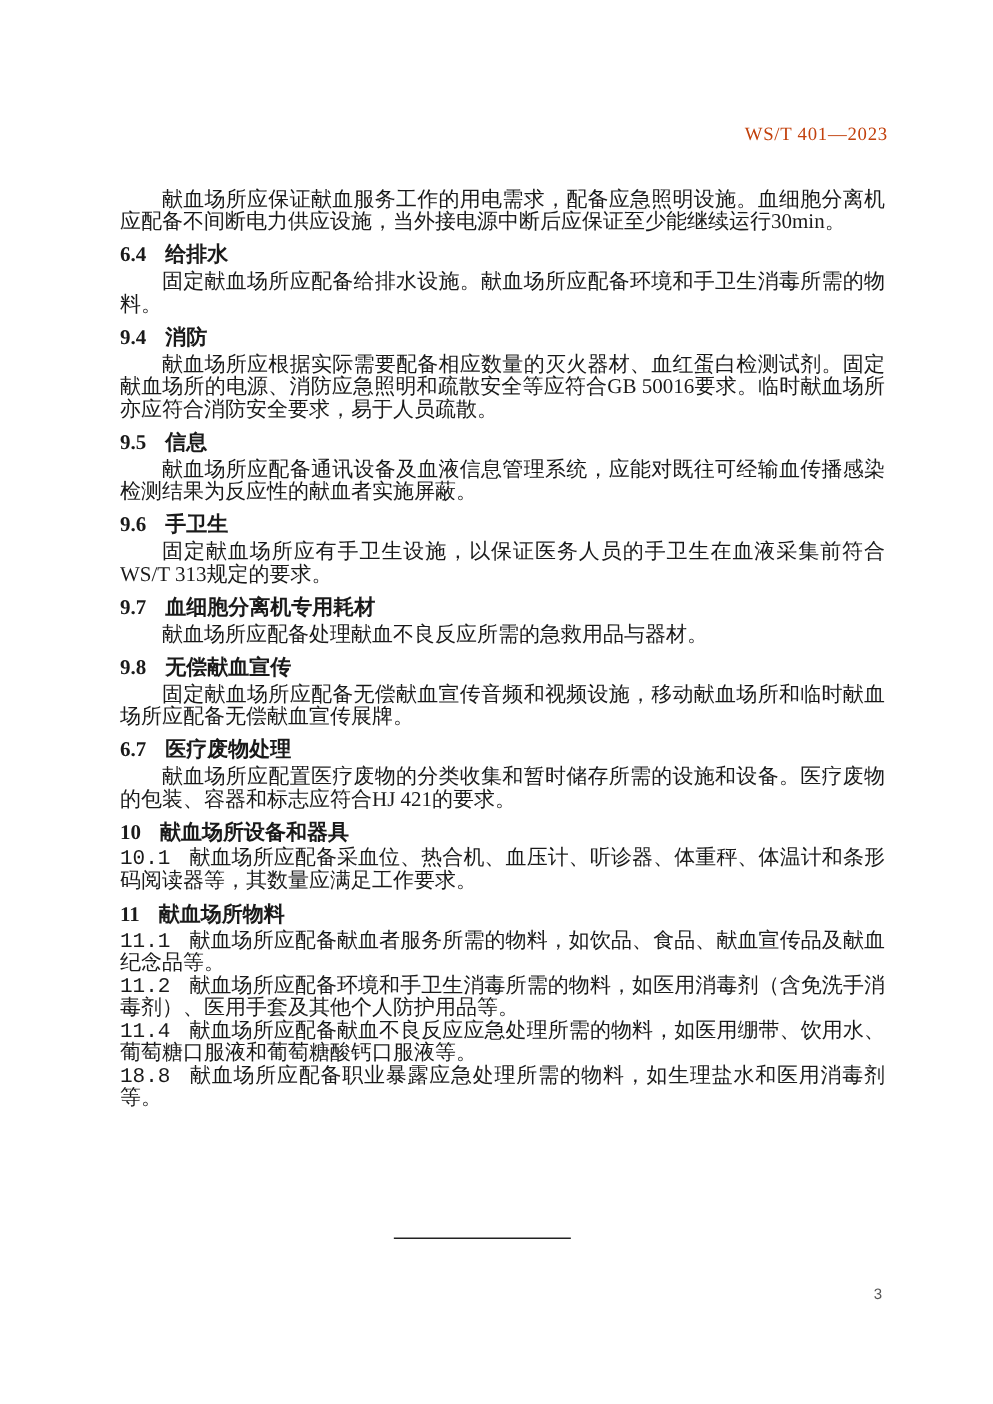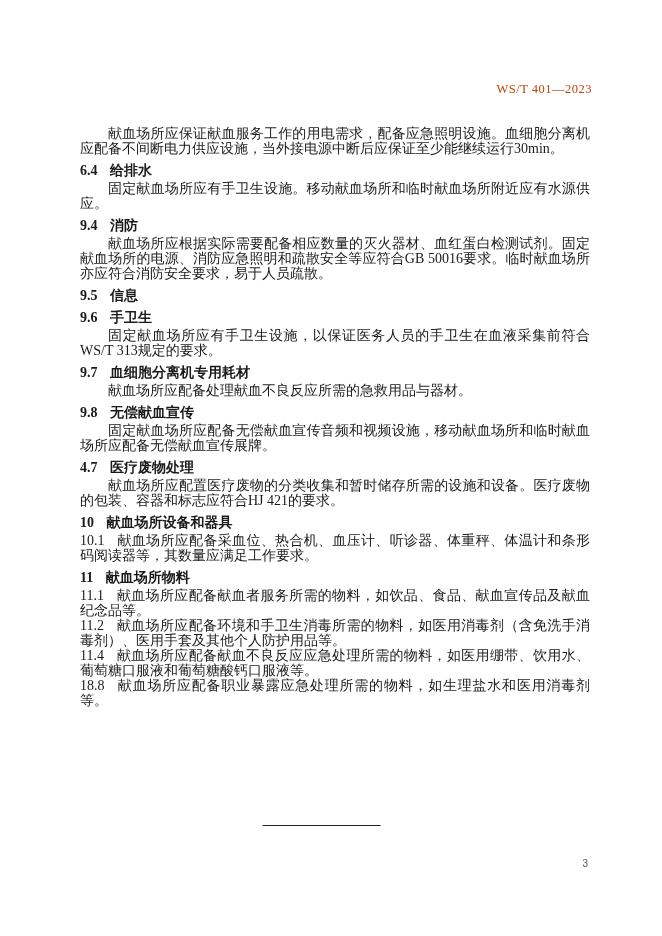--- a/index.html
+++ b/index.html
@@ -34,20 +34,21 @@
     line-height: 15px;
     text-align: justify;
   }
   .para {
     margin: 0;
     text-indent: 2em;
   }
   .item {
     margin: 0;
     text-indent: 0;
+    font-family: Liberation Mono, monospace;
   }
   .item .item-num {
     margin-right: 0.9em;
   }
   .heading {
     margin: 7px 0 3px 0;
     font-weight: bold;
     text-indent: 0;
   }
   .heading .heading-num {
@@ -74,31 +75,32 @@
 </head>
 <body>
 
 <div class="page">
 
   <div class="doc-number">WS/T 401—2023</div>
 
   <div class="body-area" id="body-area">
       <p class="para">献血场所应保证献血服务工作的用电需求，配备应急照明设施。血细胞分离机应配备不间断电力供应设施，当外接电源中断后应保证至少能继续运行30min。</p>
       <p class="heading"><span class="heading-num">6.4</span><span>给排水</span></p>
-      <p class="para">固定献血场所应有手卫生设施。移动献血场所和临时献血场所附近应有水源供应。</p>
+      <p class="para">固定献血场所应配备给排水设施。献血场所应配备环境和手卫生消毒所需的物料。</p>
       <p class="heading"><span class="heading-num">9.4</span><span>消防</span></p>
       <p class="para">献血场所应根据实际需要配备相应数量的灭火器材、血红蛋白检测试剂。固定献血场所的电源、消防应急照明和疏散安全等应符合GB 50016要求。临时献血场所亦应符合消防安全要求，易于人员疏散。</p>
       <p class="heading"><span class="heading-num">9.5</span><span>信息</span></p>
+      <p class="para">献血场所应配备通讯设备及血液信息管理系统，应能对既往可经输血传播感染检测结果为反应性的献血者实施屏蔽。</p>
       <p class="heading"><span class="heading-num">9.6</span><span>手卫生</span></p>
       <p class="para">固定献血场所应有手卫生设施，以保证医务人员的手卫生在血液采集前符合WS/T 313规定的要求。</p>
       <p class="heading"><span class="heading-num">9.7</span><span>血细胞分离机专用耗材</span></p>
       <p class="para">献血场所应配备处理献血不良反应所需的急救用品与器材。</p>
       <p class="heading"><span class="heading-num">9.8</span><span>无偿献血宣传</span></p>
       <p class="para">固定献血场所应配备无偿献血宣传音频和视频设施，移动献血场所和临时献血场所应配备无偿献血宣传展牌。</p>
-      <p class="heading"><span class="heading-num">4.7</span><span>医疗废物处理</span></p>
+      <p class="heading"><span class="heading-num">6.7</span><span>医疗废物处理</span></p>
       <p class="para">献血场所应配置医疗废物的分类收集和暂时储存所需的设施和设备。医疗废物的包装、容器和标志应符合HJ 421的要求。</p>
       <p class="heading"><span class="heading-num">10</span><span>献血场所设备和器具</span></p>
       <p class="item"><span class="item-num">10.1</span><span>献血场所应配备采血位、热合机、血压计、听诊器、体重秤、体温计和条形码阅读器等，其数量应满足工作要求。</span></p>
       <p class="heading"><span class="heading-num">11</span><span>献血场所物料</span></p>
       <p class="item"><span class="item-num">11.1</span><span>献血场所应配备献血者服务所需的物料，如饮品、食品、献血宣传品及献血纪念品等。</span></p>
       <p class="item"><span class="item-num">11.2</span><span>献血场所应配备环境和手卫生消毒所需的物料，如医用消毒剂（含免洗手消毒剂）、医用手套及其他个人防护用品等。</span></p>
       <p class="item"><span class="item-num">11.4</span><span>献血场所应配备献血不良反应应急处理所需的物料，如医用绷带、饮用水、葡萄糖口服液和葡萄糖酸钙口服液等。</span></p>
       <p class="item"><span class="item-num">18.8</span><span>献血场所应配备职业暴露应急处理所需的物料，如生理盐水和医用消毒剂等。</span></p>
     </div>
 

